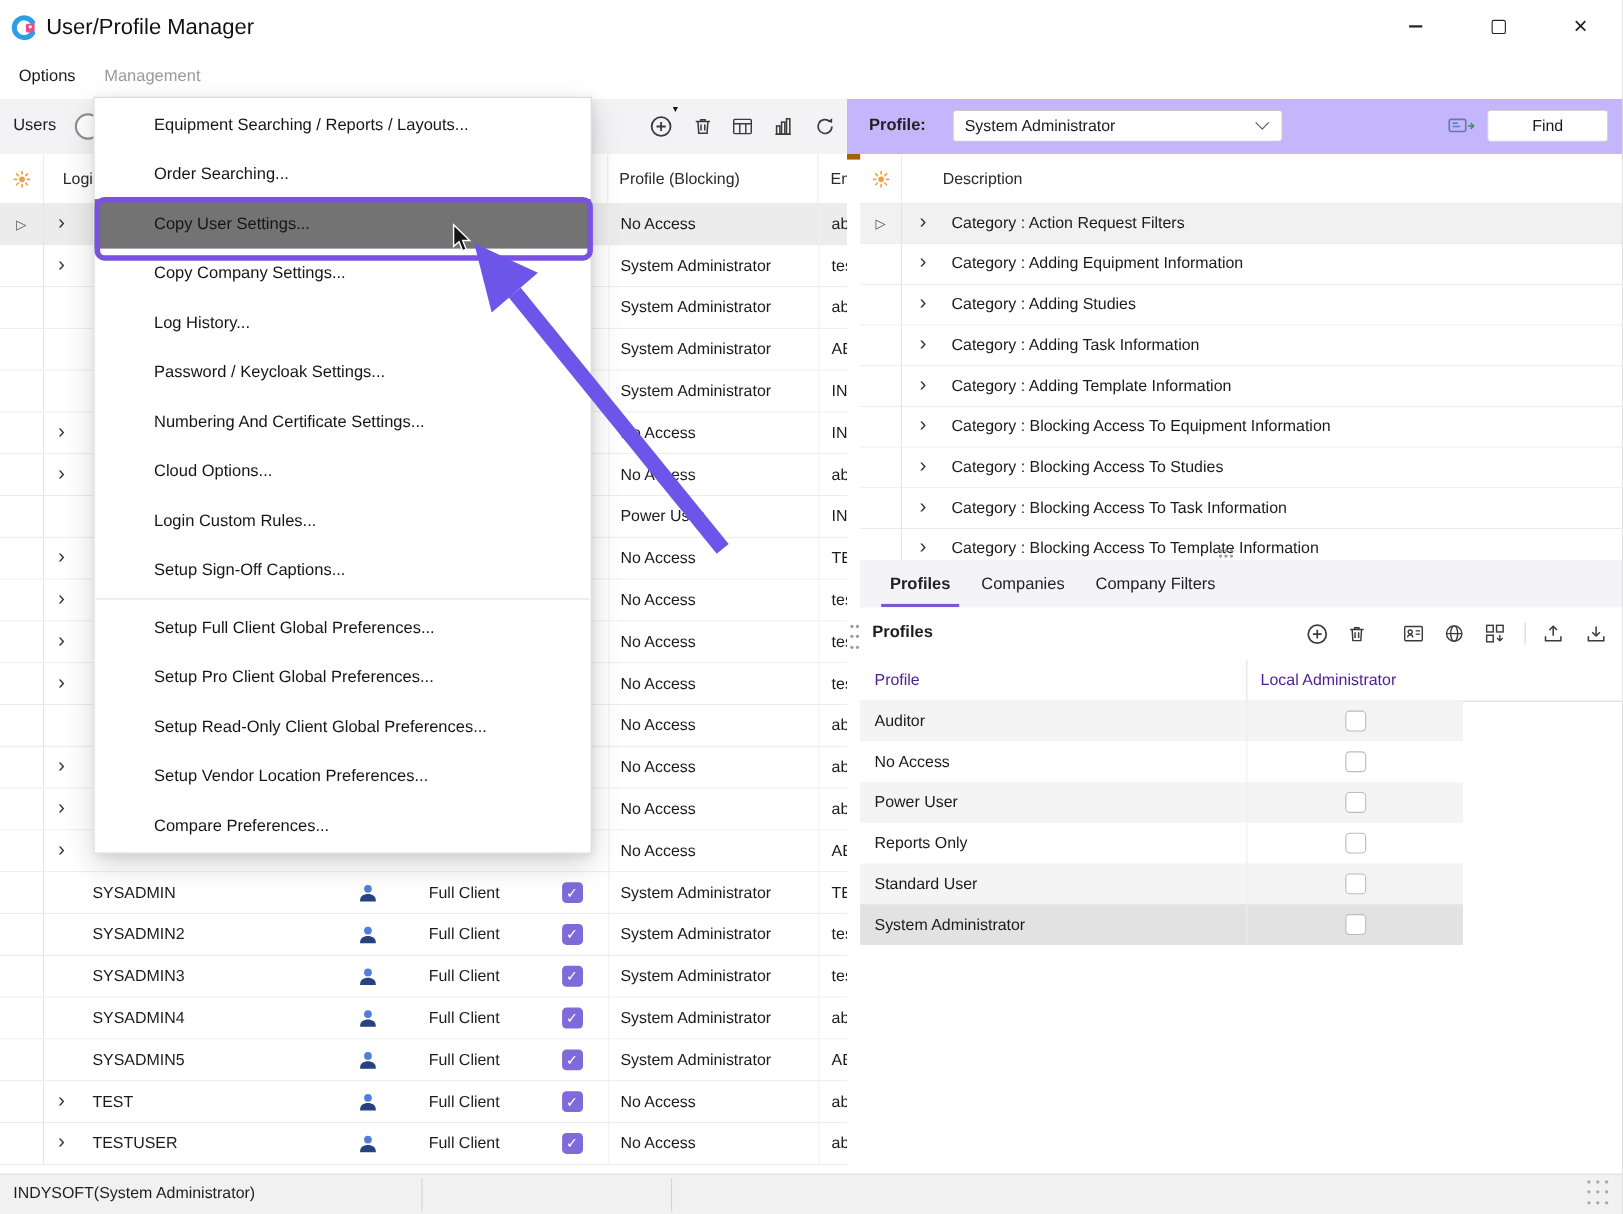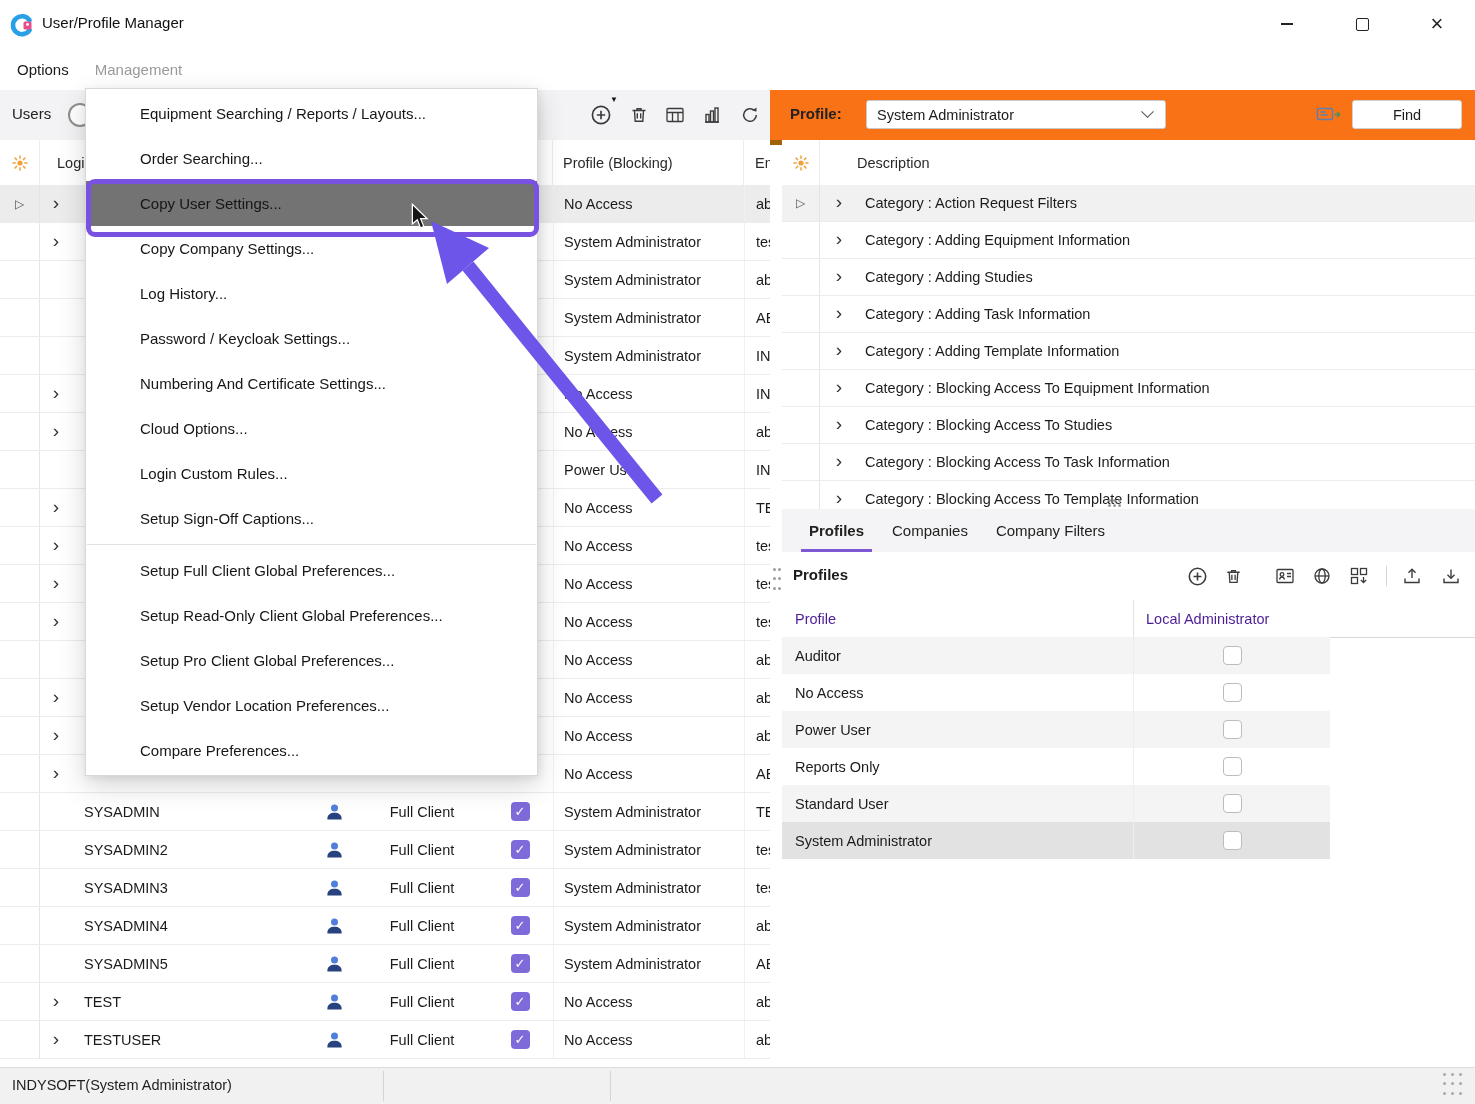--- a/index.html
+++ b/index.html
@@ -2,21 +2,21 @@
 <html><head>
 <meta charset="utf-8">
 <style>
   html,body{margin:0;padding:0;background:#cfcfcf;}
   .window{position:relative;width:1475px;height:1104px;background:#ffffff;overflow:hidden;
           font-family:"Liberation Sans","DejaVu Sans",sans-serif;color:#1b1b1b;outline:1px solid #c9c9c9;}
 
   
   .titlebar{position:absolute;top:0;left:0;right:0;height:48px;background:#fff;}
   .app-icon{position:absolute;left:10px;top:13px;width:24px;height:24px;}
-  .app-title{position:absolute;left:42px;top:14px;font-size:15px;color:#111;}
+  .app-title{position:absolute;left:42px;top:14px;font-size:20px;color:#111;}
   .winbtn{position:absolute;top:0;width:46px;height:48px;display:flex;align-items:center;justify-content:center;cursor:default;}
   .winbtn.min{left:1264px}.winbtn.max{left:1339px}.winbtn.close{left:1414px;font-size:22px;color:#222;}
   .glyph-min{width:12px;height:1.6px;background:#222;}
   .glyph-max{width:11px;height:11px;border:1.4px solid #222;border-radius:2px;}
 
   
   .menubar{position:absolute;top:48px;left:0;right:0;height:42px;background:#fff;display:flex;align-items:center;padding-left:4px;font-size:15px;}
   .menu-item{padding:7px 13px;}
   .menu-item.open{color:#9a9a9a;}
 
@@ -47,21 +47,21 @@
   .cb{width:19px;height:19px;border-radius:4px;background:#7e6bd9;color:#fff;font-size:13px;font-weight:bold;display:flex;align-items:center;justify-content:center;}
   .cbx{width:19px;height:19px;border-radius:4px;border:1.5px solid #bcbcbc;background:#fff;box-sizing:border-box;}
 
   
   .v-divider{position:absolute;left:770px;top:90px;bottom:36px;width:12px;background:#fff;}
   .grip-v{position:absolute;left:773px;top:568px;width:7px;height:26px;display:grid;grid-template-columns:3px 3px;grid-gap:2px;z-index:6;}
   .grip-v i,.grip-h i{width:3px;height:3px;border-radius:50%;background:#9c9c9c;}
   .grip-h{position:absolute;left:1108px;top:499px;width:26px;height:8px;display:grid;grid-template-columns:repeat(3,3px);grid-gap:2px;z-index:6;}
 
   
-  .rp-toolbar{position:absolute;left:770px;top:90px;right:0;height:50px;background:#f97316;border-bottom:5px solid #a16207;}
+  .rp-toolbar{position:absolute;left:770px;top:90px;right:0;height:50px;background:#c4b5fd;border-bottom:5px solid #a16207;}
   .profile-label{position:absolute;left:20px;top:15px;font-size:15px;font-weight:bold;color:#222;}
   .profile-select{position:absolute;left:96px;top:10px;width:300px;height:29px;background:#fff;border:1px solid #c9c9c9;border-radius:3px;
                   display:flex;align-items:center;padding-left:10px;font-size:14.5px;box-sizing:border-box;}
   .sel-chevron{width:8px;height:8px;border-right:1.6px solid #555;border-bottom:1.6px solid #555;transform:rotate(45deg) translate(-2px,-2px);margin-left:auto;margin-right:13px;}
   .edit-icon-btn{position:absolute;left:545px;top:14px;width:28px;height:22px;display:flex;align-items:center;justify-content:center;}
   .find-btn{position:absolute;left:582px;top:10px;width:110px;height:29px;background:#fff;border:1px solid #d2d2d2;border-radius:3px;
             display:flex;align-items:center;justify-content:center;font-size:14.5px;box-sizing:border-box;}
   .desc-header{position:absolute;left:782px;top:140px;right:0;height:45px;}
   .desc-rows{position:absolute;left:782px;top:185px;right:0;height:324px;overflow:hidden;}
   .drow{display:flex;height:36px;border-bottom:1px solid #ececec;background:#fff;font-size:14.5px;}
@@ -806,22 +806,22 @@
       <div class="mi highlight">Copy User Settings...</div>
       <div class="mi">Copy Company Settings...</div>
       <div class="mi">Log History...</div>
       <div class="mi">Password / Keycloak Settings...</div>
       <div class="mi">Numbering And Certificate Settings...</div>
       <div class="mi">Cloud Options...</div>
       <div class="mi">Login Custom Rules...</div>
       <div class="mi">Setup Sign-Off Captions...</div>
       <div class="msep"></div>
       <div class="mi">Setup Full Client Global Preferences...</div>
+      <div class="mi">Setup Pro Client Global Preferences...</div>
       <div class="mi">Setup Read-Only Client Global Preferences...</div>
-      <div class="mi">Setup Pro Client Global Preferences...</div>
       <div class="mi">Setup Vendor Location Preferences...</div>
       <div class="mi">Compare Preferences...</div>
     </div>
 
   <div class="ann-box"></div>
   <svg class="ann-arrow" viewBox="0 0 1475 1104">
     <line x1="657" y1="499" x2="468" y2="266" stroke="#6c55e8" stroke-width="14"></line>
     <polygon points="431,221 489,248 447,284" fill="#6c55e8"></polygon>
   </svg>
   <svg class="cursor" width="20" height="28" viewBox="0 0 14 22">

